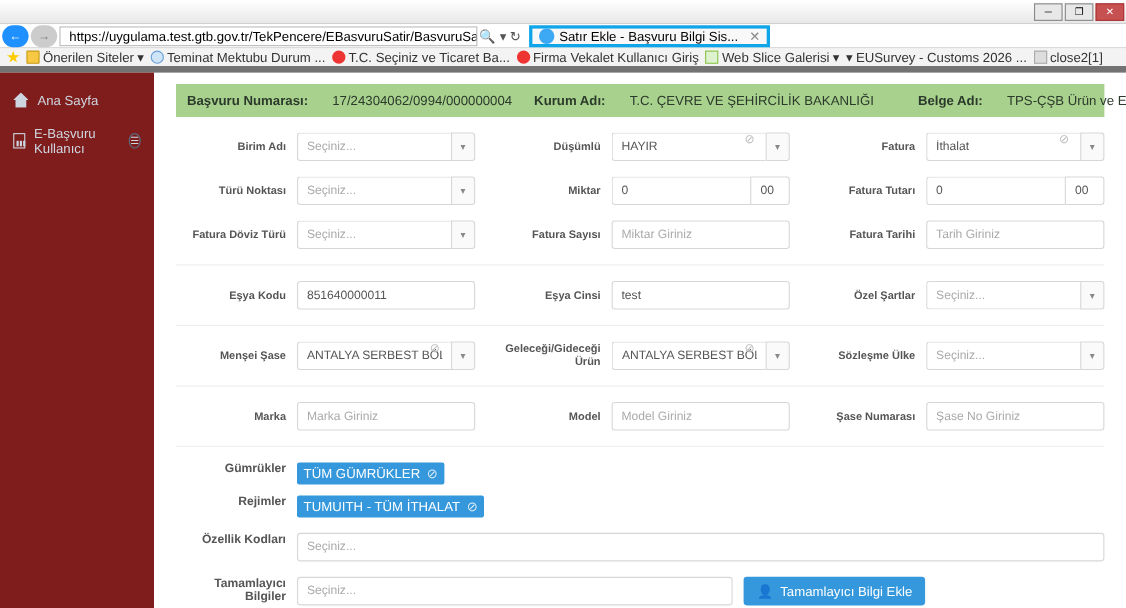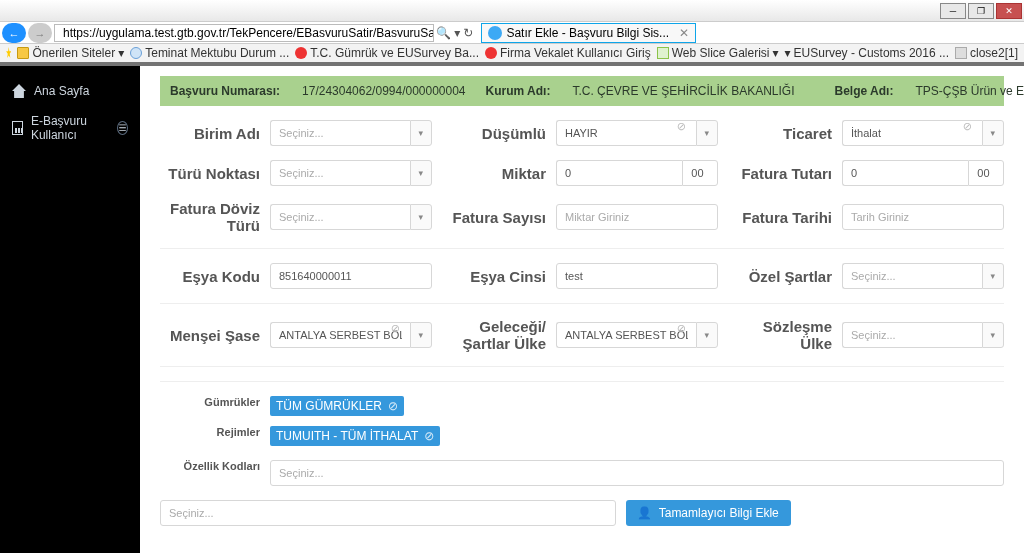--- a/index.html
+++ b/index.html
@@ -7,47 +7,47 @@
 .titlebar{height:22px;background:linear-gradient(#fff,#e8e8e8);border-bottom:1px solid #ccc;display:flex;align-items:center;justify-content:flex-end;padding:0 2px}
 .titlebar .wbtn{width:26px;height:16px;border:1px solid #888;margin-left:2px;background:#e8e8e8;display:flex;align-items:center;justify-content:center;font-size:9px}
 .titlebar .wbtn.close{background:#c75050;color:#fff;border-color:#a33}
 .addrbar{height:22px;background:#fff;border-bottom:1px solid #ccc;display:flex;align-items:center;padding:0 2px;gap:2px}
 .navbtn{width:24px;height:20px;border-radius:10px;display:flex;align-items:center;justify-content:center;color:#fff;font-size:11px}
 .navbtn.back{background:#1e90ff}
 .navbtn.fwd{background:#ccc;color:#777}
 .favicon{width:14px;height:14px;display:inline-block}
 .urlbox{flex:0 0 380px;height:18px;border:1px solid #bbb;padding:0 4px;display:flex;align-items:center;font-size:11px;gap:4px;overflow:hidden;white-space:nowrap}
 .urlctl{display:flex;align-items:center;gap:3px;font-size:10px;color:#555}
-.tab{height:20px;border:1px solid #0ea5e9;background:#f8f8f8;display:flex;align-items:center;padding:0 6px;font-size:11px;gap:4px;margin-left:6px}
+.tab{height:20px;border:3px solid #0ea5e9;background:#f8f8f8;display:flex;align-items:center;padding:0 6px;font-size:11px;gap:4px;margin-left:6px}
 .tab .x{color:#888;margin-left:6px}
-.favbar{height:22px;background:#f3f3f3;border-bottom:4px solid #737373;display:flex;align-items:center;padding:0 6px;gap:6px;font-size:11px;color:#333}
+.favbar{height:22px;background:#f3f3f3;border-bottom:6px solid #737373;display:flex;align-items:center;padding:0 6px;gap:6px;font-size:11px;color:#333}
 .favbar .fitem{display:flex;align-items:center;gap:3px;white-space:nowrap}
 .favbar .ico{width:12px;height:12px;display:inline-block}
 .ico.star{background:#ffcc00;clip-path:polygon(50% 0,61% 35%,98% 35%,68% 57%,79% 91%,50% 70%,21% 91%,32% 57%,2% 35%,39% 35%)}
 .ico.folder{background:#f7c843;border:1px solid #c79a12;border-radius:1px}
 .ico.globe{border:1px solid #6aa0d8;border-radius:50%;background:#cfe4f7}
 .ico.red{border-radius:50%;background:#e33}
 .ico.slice{border:1px solid #8bc34a;background:#dff2cf}
 .ico.closedoc{background:#ddd;border:1px solid #aaa}
 .main{display:flex;height:487px}
-.sidebar{width:140px;background:#000000;color:#cdd6df;padding-top:10px}
+.sidebar{width:140px;background:#7f1d1d;color:#cdd6df;padding-top:10px}
 .sitem{display:flex;align-items:center;gap:8px;padding:8px 12px;font-size:12px;cursor:pointer}
 .sitem .sicon{width:14px;height:14px;display:inline-block}
 .sicon.home{background:currentColor;clip-path:polygon(50% 0,100% 50%,85% 50%,85% 100%,15% 100%,15% 50%,0 50%)}
 .sicon.chart{border:1px solid currentColor;position:relative}
 .sicon.chart::before{content:"";position:absolute;left:2px;bottom:1px;width:2px;height:5px;background:currentColor;box-shadow:3px 0 0 0 currentColor,6px 0 0 0 currentColor}
 .sbadge{width:14px;height:14px;border-radius:50%;border:1px solid #5b6b7f;display:flex;align-items:center;justify-content:center;font-size:9px;margin-left:auto}
 .content{flex:1;background:#fff;padding:10px 20px 10px 20px;overflow:auto;min-width:0}
 .header{background:#a9d18e;display:flex;align-items:center;padding:8px 10px;font-size:11px;color:#2b3a2b;gap:20px}
 .header b{color:#2b3a2b}
 .header .hgroup{display:flex;align-items:center;gap:22px;white-space:nowrap}
 .header .spacer{flex:1}
 .row{display:flex;gap:14px;margin-top:14px;align-items:center}
 .field{display:flex;align-items:center;flex:1 1 0;min-width:0}
-.field .lbl{width:110px;text-align:right;padding-right:10px;font-size:15px;color:#555;font-weight:bold}
+.field .lbl{width:110px;text-align:right;padding-right:10px;font-size:10px;color:#555;font-weight:bold}
 .ctrl{flex:1;display:flex;min-width:0}
 .inp{height:26px;border:1px solid #d7d7d7;border-radius:3px;padding:0 8px;font-size:11px;color:#555;width:100%;background:#fff}
 .inp::placeholder{color:#aaa}
 .sel{display:flex;width:100%}
 .sel .inp{border-radius:3px 0 0 3px;border-right:none}
 .caret{width:26px;height:26px;border:1px solid #d7d7d7;border-radius:0 3px 3px 0;display:flex;align-items:center;justify-content:center;background:#fafafa;color:#888;font-size:9px}
 .clrx{position:absolute;right:32px;color:#bbb;font-size:11px}
 .relpos{position:relative}
 .splitnum{display:flex;width:100%}
 .splitnum .inp:first-child{border-radius:3px 0 0 3px;border-right:none;width:78%}
@@ -94,28 +94,28 @@
 
 <div class="favbar">
   <span class="ico star"></span>
   <span class="fitem"><span class="ico folder"></span><span>Önerilen Siteler</span> ▾</span>
   <span class="fitem">
       <span class="ico globe"></span>
       <span>Teminat Mektubu Durum ...</span>
     </span>
   <span class="fitem">
       <span class="ico red"></span>
-      <span>T.C. Gümrük ve EUSurvey Ba...</span>
+      <span>T.C. Seçiniz ve Ticaret Ba...</span>
     </span>
   <span class="fitem">
       <span class="ico red"></span>
       <span>Firma Vekalet Kullanıcı Giriş</span>
     </span>
   <span class="fitem"><span class="ico slice"></span><span>Web Slice Galerisi</span> ▾</span>
-  <span class="fitem">▾ <span>EUSurvey - Customs 2016 ...</span></span>
+  <span class="fitem">▾ <span>EUSurvey - Customs 2026 ...</span></span>
   <span class="fitem">
       <span class="ico closedoc"></span>
       <span>close2[1]</span>
     </span>
 </div>
 
 <div class="main">
 
   <div class="sidebar">
     <div class="sitem">
@@ -157,21 +157,21 @@
         </div>
       <div class="field">
           <div class="lbl">Düşümlü</div>
         <div class="ctrl sel relpos">
             <input class="inp" value="HAYIR" style="">
             <span class="clrx">⊘</span>
             <div class="caret">▾</div>
           </div>
         </div>
       <div class="field">
-          <div class="lbl">Ticaret</div>
+          <div class="lbl">Fatura</div>
         <div class="ctrl sel relpos">
             <input class="inp" value="İthalat" style="">
             <span class="clrx">⊘</span>
             <div class="caret">▾</div>
           </div>
         </div>
     </div>
 
     <div class="row">
       <div class="field">
@@ -248,38 +248,58 @@
     <div class="row">
       <div class="field">
           <div class="lbl">Menşei Şase</div>
         <div class="ctrl sel relpos">
             <input class="inp" value="ANTALYA SERBEST BÖLGE" style="">
             <span class="clrx">⊘</span>
             <div class="caret">▾</div>
           </div>
         </div>
       <div class="field">
-          <div class="lbl">Geleceği/Şartlar Ülke</div>
+          <div class="lbl">Geleceği/Gideceği Ürün</div>
         <div class="ctrl sel relpos">
             <input class="inp" value="ANTALYA SERBEST BÖLGE" style="">
             <span class="clrx">⊘</span>
             <div class="caret">▾</div>
           </div>
         </div>
       <div class="field">
           <div class="lbl">Sözleşme Ülke</div>
         <div class="ctrl sel">
             <input class="inp" placeholder="Seçiniz..." style="">
             <div class="caret">▾</div>
           </div>
         </div>
     </div>
 
     <div class="divider"></div>
 
+    <div class="row">
+      <div class="field">
+          <div class="lbl">Marka</div>
+        <div class="ctrl">
+            <input class="inp" placeholder="Marka Giriniz" style="">
+          </div>
+        </div>
+      <div class="field">
+          <div class="lbl">Model</div>
+        <div class="ctrl">
+            <input class="inp" placeholder="Model Giriniz" style="">
+          </div>
+        </div>
+      <div class="field">
+          <div class="lbl">Şase Numarası</div>
+        <div class="ctrl">
+            <input class="inp" placeholder="Şase No Giriniz" style="">
+          </div>
+        </div>
+    </div>
 
     <div class="divider"></div>
 
     <div class="chiprow" style="margin-top:14px">
       <div class="lbl">Gümrükler</div>
       <div class="chips"><span class="tag">
             <span>TÜM GÜMRÜKLER</span>
             <span class="tx">⊘</span>
           </span></div>
     </div>
@@ -293,20 +313,21 @@
     </div>
 
     <div class="longfield">
       <div class="lbl">Özellik Kodları</div>
       <div class="longctrl">
           <input class="inp longinp" placeholder="Seçiniz..." style="">
         </div>
     </div>
 
     <div class="longfield">
+      <div class="lbl">Tamamlayıcı Bilgiler</div>
       <div class="longctrl">
         <input class="inp longinp" style="flex: 0 0 54%;" placeholder="Seçiniz...">
         <button class="btn blue">
             <span>👤</span>
             <span>Tamamlayıcı Bilgi Ekle</span>
           </button>
       </div>
     </div>
 
   </div>

